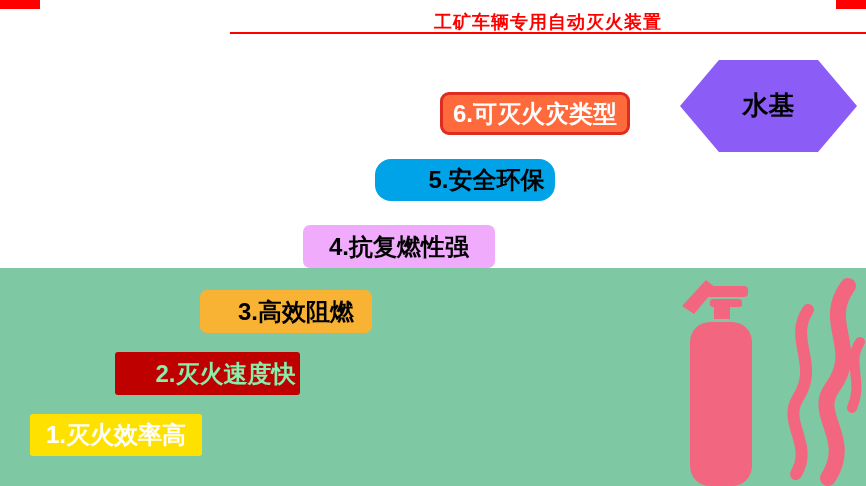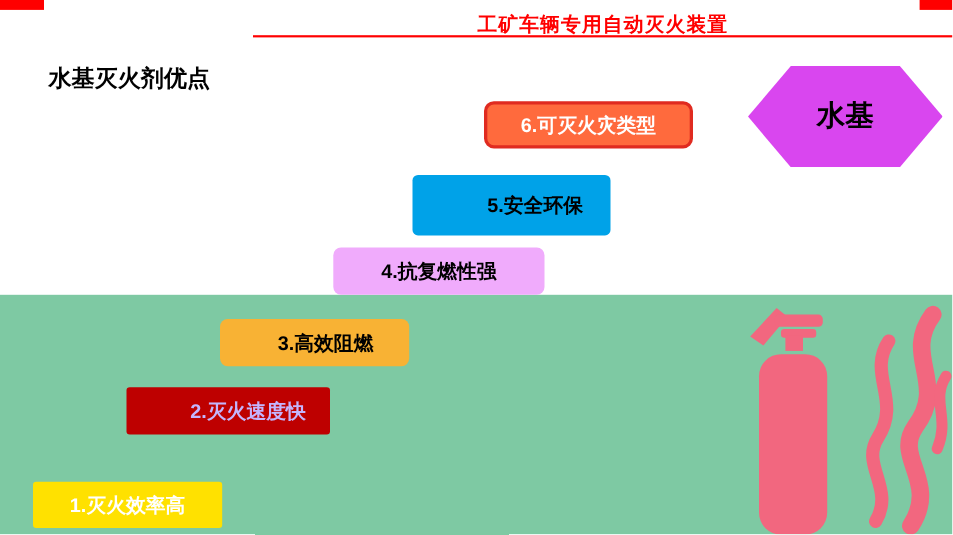--- a/index.html
+++ b/index.html
@@ -23,52 +23,51 @@
   
   .hexagon {
     position:absolute; left:680px; top:60px; width:177px; height:92px;
     clip-path:polygon(22% 0%, 78% 0%, 100% 50%, 78% 100%, 22% 100%, 0% 50%);
     display:flex; flex-direction:column; align-items:center; justify-content:center;
     font-size:26px; font-weight:bold; color:#000; line-height:1.12; text-align:center;
   }
   
   .step {
     position:absolute; display:flex; align-items:center; justify-content:center;
-    font-weight:bold; font-size:18px; box-sizing:border-box; white-space:nowrap;
+    font-weight:bold; font-size:24px; box-sizing:border-box; white-space:nowrap;
   }
-  .step1 { left:30px;  top:414px; width:172px; height:42px; border-radius:3px;margin-top:24px; }
+  .step1 { left:30px;  top:414px; width:172px; height:42px; border-radius:3px; }
   .step2 { left:115px; top:352px; width:185px; height:43px; border-radius:3px; }
   .step3 { left:200px; top:290px; width:172px; height:43px; border-radius:7px;padding-left:20px; }
   .step4 { left:303px; top:225px; width:192px; height:43px; border-radius:7px; }
-  .step5 { left:375px; top:159px; width:180px; height:55px; border-radius:5px;padding-left:43px; }
+  .step5 { left:375px; top:159px; width:180px; height:42px; border-radius:16px;padding-left:43px; }
   .step6 { left:440px; top:92px;  width:190px; height:43px; border-radius:9px; border:3px solid; }
   
   .extinguisher { position:absolute; left:676px; top:272px; width:88px; height:214px; }
   .flame { position:absolute; left:768px; top:276px; width:98px; height:210px; }
 </style>
 </head>
 <body>
 
 <div class="stage">
 
   <div class="corner-bar left" style="background-color: rgb(255, 0, 0);"></div>
   <div class="corner-bar right" style="background-color: rgb(255, 0, 0);"></div>
   <div class="header-title" style="color: rgb(255, 0, 0);">工矿车辆专用自动灭火装置</div>
   <div class="header-rule" style="background-color: rgb(255, 0, 0);"></div>
 
-  <h1 class="heading">水基灭火剂优点</h1>
 
   <div class="green-band" style="background-color: rgb(126, 201, 163);"></div>
 
-  <div class="hexagon" style="background-color: #d946ef;">
+  <div class="hexagon" style="background-color: #8b5cf6;">
     <div>水基</div>
   </div>
 
   <div class="step step1" style="background-color: rgb(255, 225, 0); color: rgb(255, 255, 255);">1.灭火效率高</div>
-  <div class="step step2" style="background-color: rgb(190, 0, 0); color: #c4b5fd; padding-left: 36px;">2.灭火速度快</div>
+  <div class="step step2" style="background-color: rgb(190, 0, 0); color: #86efac; padding-left: 36px;">2.灭火速度快</div>
   <div class="step step3" style="background-color: rgb(248, 178, 52); color: rgb(0, 0, 0);">3.高效阻燃</div>
   <div class="step step4" style="background-color: #f0abfc; color: rgb(0, 0, 0);">4.抗复燃性强</div>
   <div class="step step5" style="background-color: rgb(0, 162, 232); color: rgb(0, 0, 0);">5.安全环保</div>
   <div class="step step6" style="background-color: rgb(255, 106, 61); color: rgb(255, 255, 255); border-color: rgb(224, 43, 32);">6.可灭火灾类型</div>
 
   <svg class="extinguisher" viewBox="0 0 88 214" xmlns="http://www.w3.org/2000/svg">
     <g fill="#F2677F">
 
       <path d="M6 34 L30 8 L40 16 L18 42 Z"></path>
 

